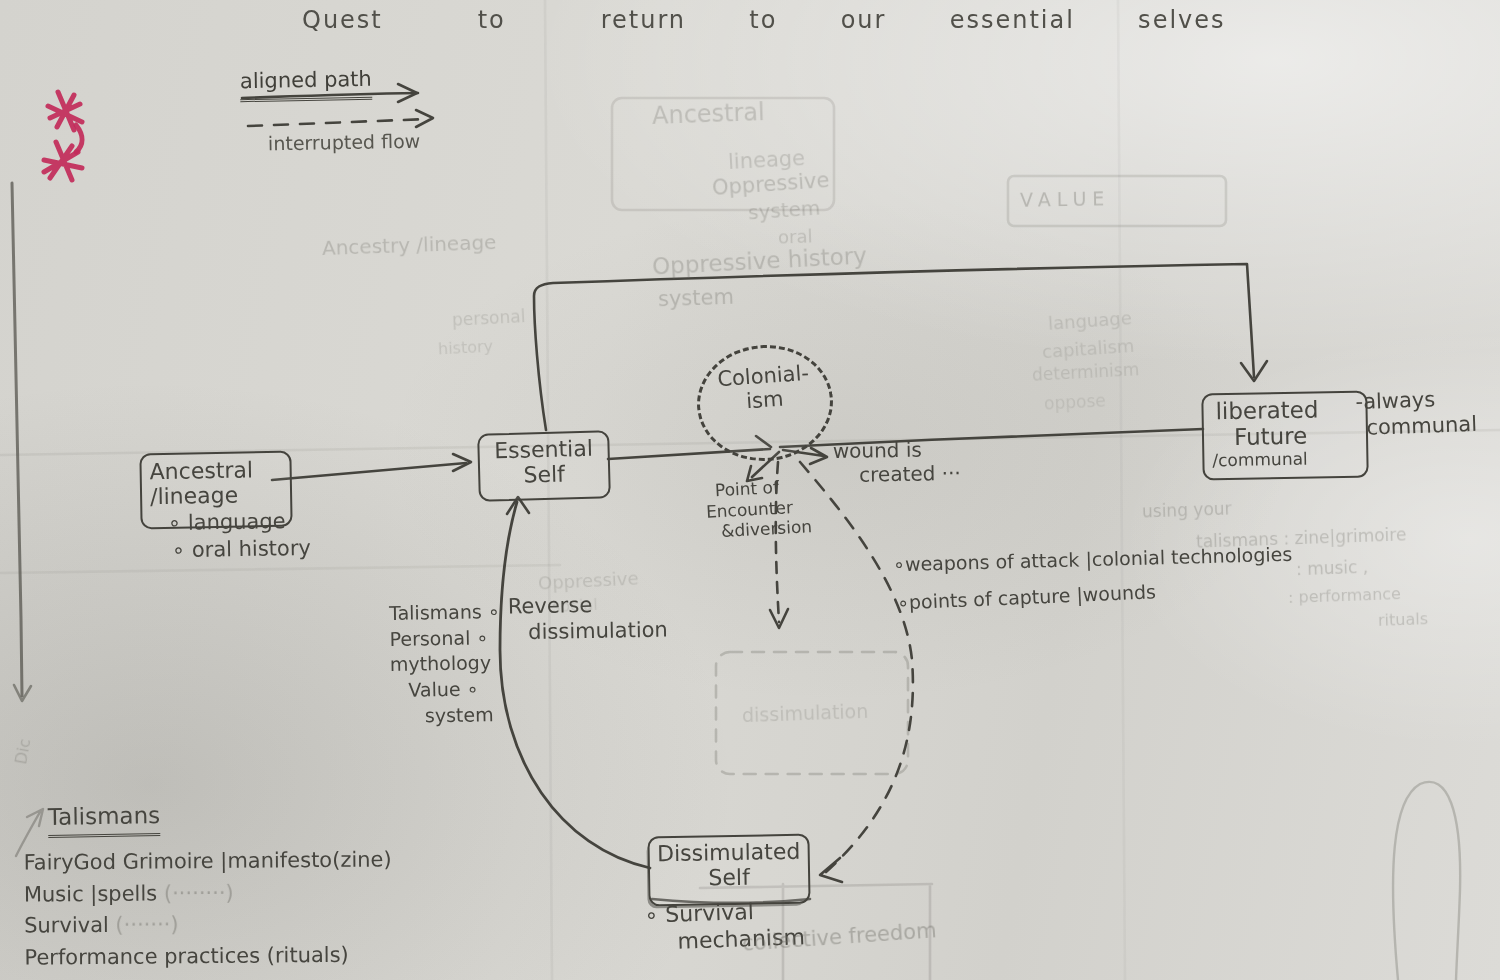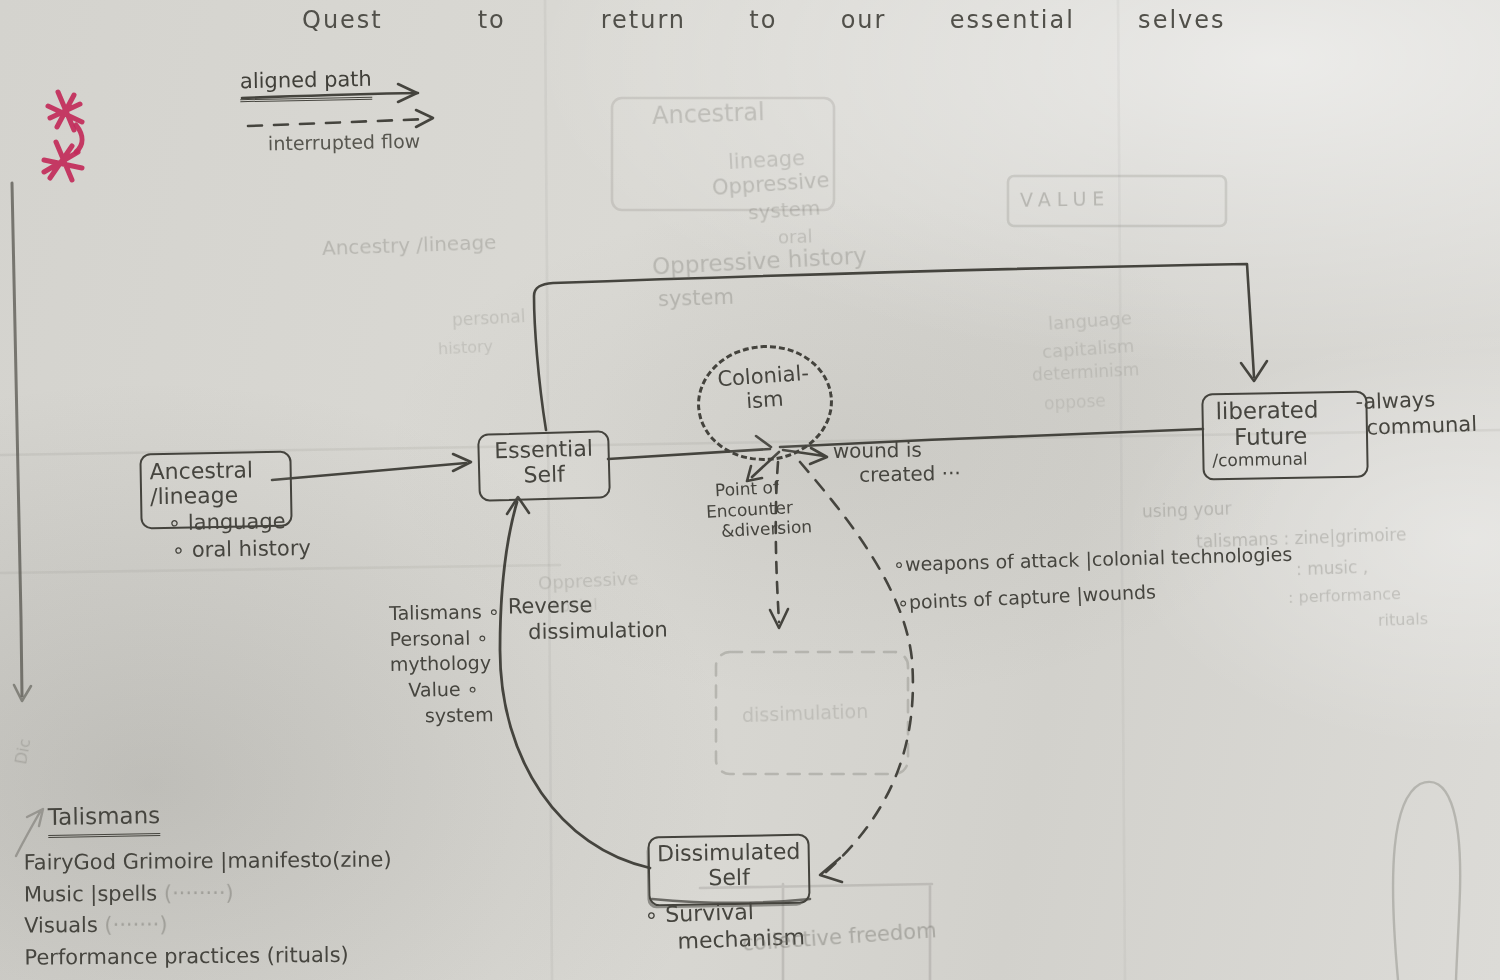--- a/index.html
+++ b/index.html
@@ -137,21 +137,21 @@
 
   <div class="hand" style="left:390px;top:600px;font-size:19px;transform:rotate(-1deg);line-height:1.35;"><span>Talismans ∘</span>
 <span>Personal ∘</span>
 <span>mythology</span>
 <span style="padding-left:18px;">Value ∘</span>
 <span style="padding-left:34px;">system</span></div>
 
   <div class="hand underline2" style="left:48px;top:802px;font-size:23px;transform:rotate(-1deg);">Talismans</div>
   <div class="hand" style="left:24px;top:846px;font-size:21px;line-height:1.5;transform:rotate(-.5deg);"><span><span>FairyGod Grimoire |manifesto(zine)</span></span>
 <span><span>Music |spells </span><span class="ghost" style="position:static;opacity:.45;">(········)</span></span>
-<span><span>Visuals </span><span class="ghost" style="position:static;opacity:.45;">(·······)</span></span>
+<span><span>Survival </span><span class="ghost" style="position:static;opacity:.45;">(·······)</span></span>
 <span><span>Performance practices (rituals)</span></span></div>
 
   <div id="ghost-layer">
       <div class="ghost" style="left: 652px; top: 100px; font-size: 24px; opacity: 0.28; transform: rotate(-2deg);">Ancestral</div>
       <div class="ghost" style="left: 728px; top: 148px; font-size: 21px; opacity: 0.26; transform: rotate(-3deg);">lineage</div>
       <div class="ghost" style="left: 712px; top: 172px; font-size: 21px; opacity: 0.3; transform: rotate(-4deg);">Oppressive</div>
       <div class="ghost" style="left: 748px; top: 198px; font-size: 20px; opacity: 0.28; transform: rotate(-4deg);">system</div>
       <div class="ghost" style="left: 778px; top: 226px; font-size: 18px; opacity: 0.25; transform: rotate(-2deg);">oral</div>
       <div class="ghost" style="left: 652px; top: 248px; font-size: 23px; opacity: 0.3; transform: rotate(-3deg);">Oppressive history</div>
       <div class="ghost" style="left: 658px; top: 286px; font-size: 21px; opacity: 0.32; transform: rotate(-2deg);">system</div>

